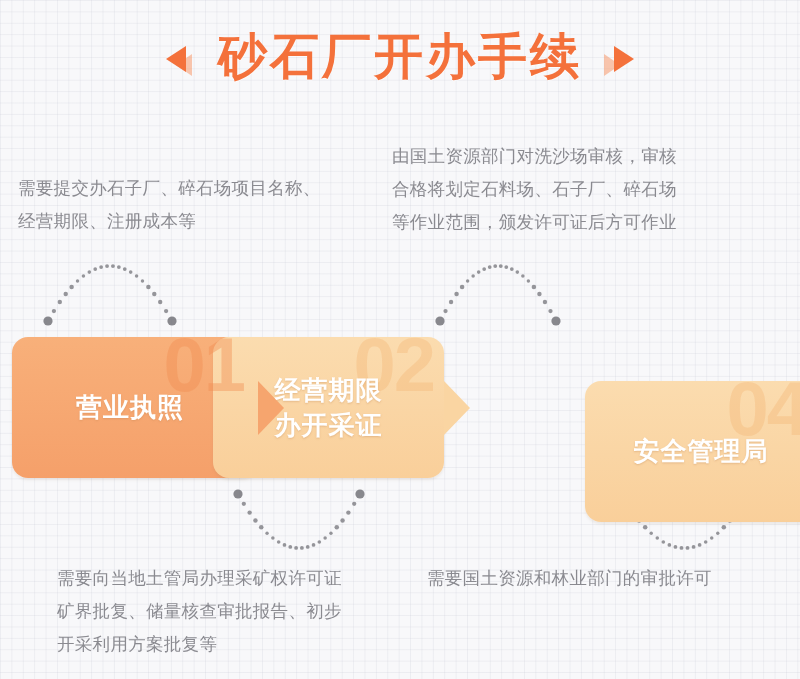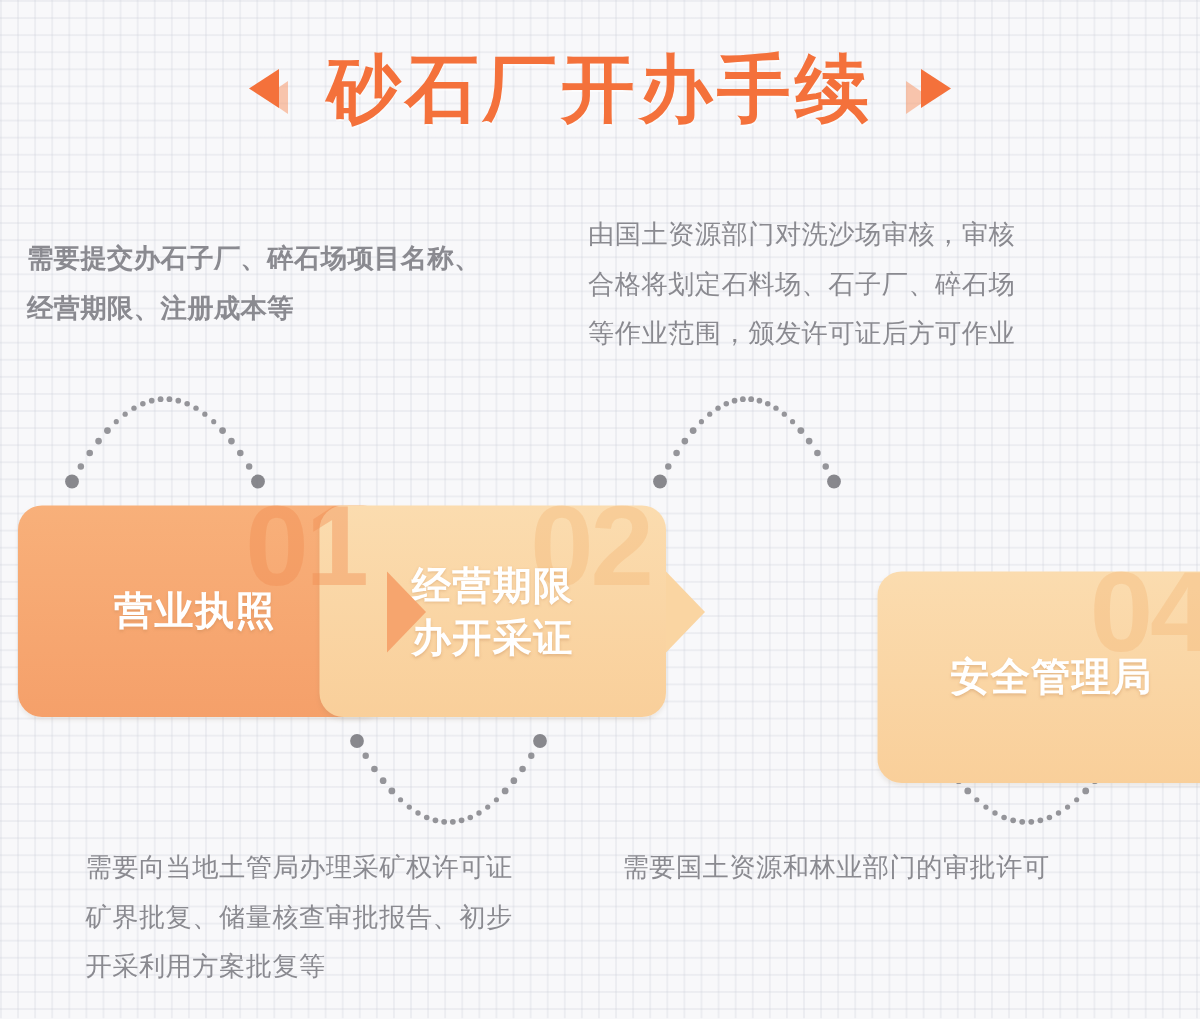--- a/index.html
+++ b/index.html
@@ -28,20 +28,21 @@
   #title-area {
     position: absolute;
     left: 0;
     top: 22px;
     width: 800px;
     height: 76px;
     display: flex;
     align-items: center;
     justify-content: center;
     gap: 20px;
+    font-family: Liberation Mono, monospace;
   }
   .title-text {
     font-size: 49px;
     font-weight: bold;
     color: #f4713b;
     letter-spacing: 3px;
     line-height: 1;
     white-space: nowrap;
     text-shadow: 0 1px 0 rgba(255,255,255,0.6);
   }
@@ -81,24 +82,24 @@
   }
   
   .note {
     position: absolute;
     color: #8a8a90;
     font-size: 17.5px;
     line-height: 33px;
     letter-spacing: 0.3px;
     white-space: pre-line;
   }
-  #note-top-left  { left: 18px;  top: 156px; width: 360px; font-weight: bold; }
+  #note-top-left  { left: 18px;  top: 172px; width: 360px; }
   #note-top-right { left: 392px; top: 140px; width: 395px; }
   #note-bottom-left  { left: 57px;  top: 562px; width: 350px; }
-  #note-bottom-right { left: 415px; top: 562px; width: 350px; }
+  #note-bottom-right { left: 427px; top: 562px; width: 350px; }
   
   #flow {
     position: absolute;
     left: 0;
     top: 337px;
     width: 800px;
     height: 141px;
   }
   .step {
     position: absolute;

